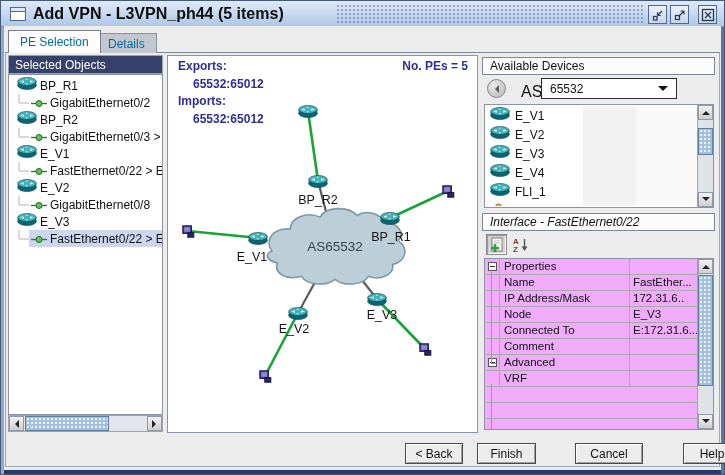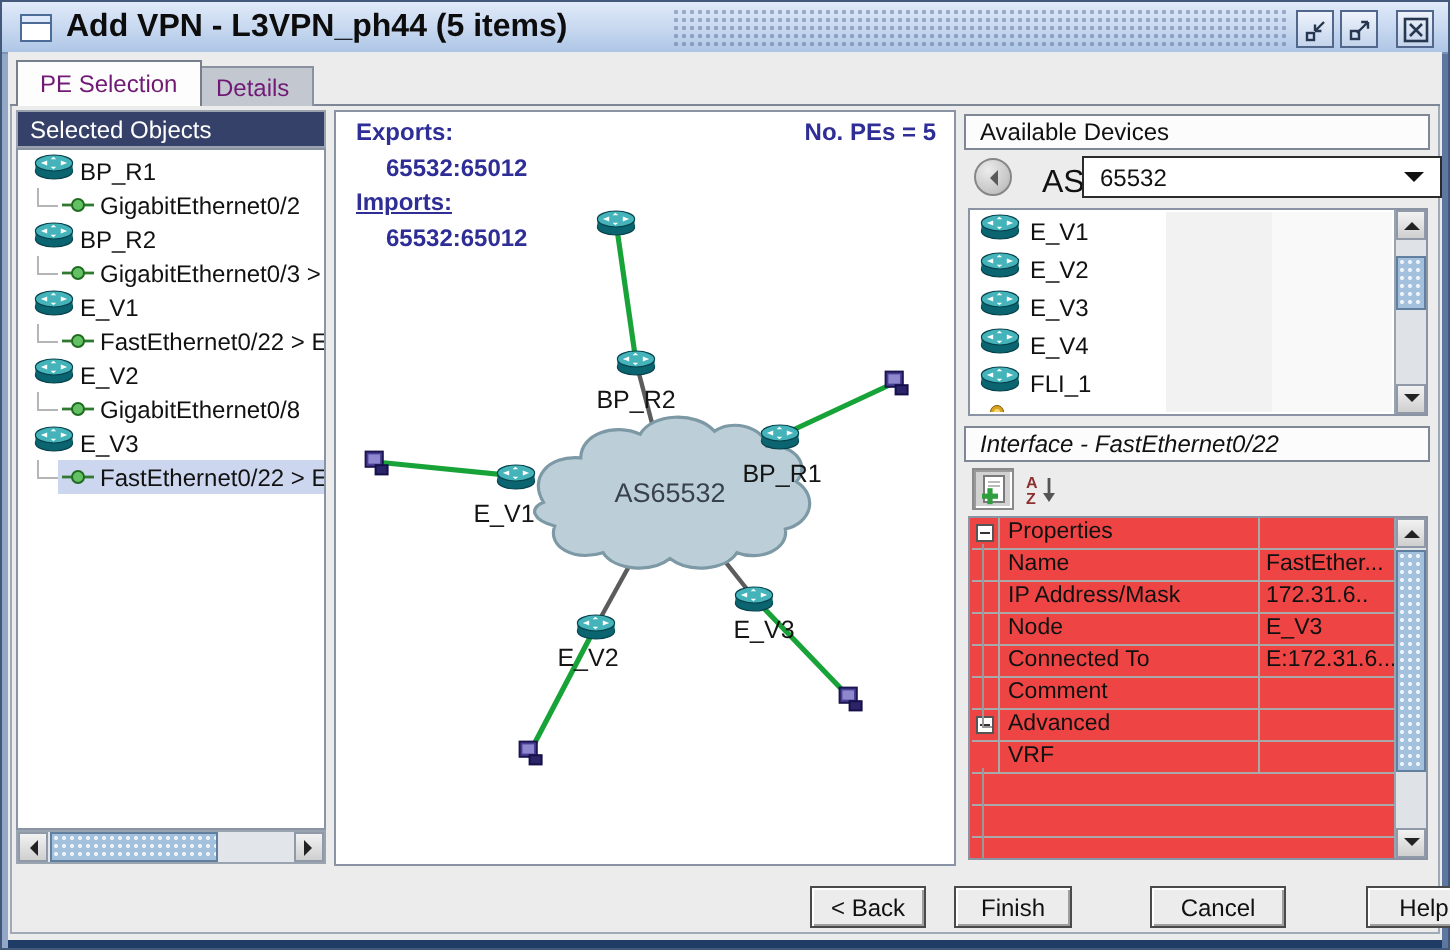--- a/index.html
+++ b/index.html
@@ -17,21 +17,21 @@
               box-shadow:inset 0 3px 0 #dde9f8, inset 0 4px 0 #4c6b96;}
   .title-text{font-size:16px;font-weight:bold;color:#0d0d0d;white-space:nowrap;}
   .winbtns{position:absolute;right:7px;top:4px;display:flex;gap:3px;}
   .winbtn{width:17px;height:17px;background:linear-gradient(180deg,#eef3fb,#c4d4ec);
           border:1px solid #51688c;display:flex;align-items:center;justify-content:center;}
   .winbtn.close{margin-left:6px;}
   
   .body-bg{position:absolute;left:4px;right:4px;top:26px;bottom:5px;background:#ececec;}
   .content-border{position:absolute;left:5px;right:5px;top:52px;bottom:8px;border:1px solid #a0a9b6;border-top:none;}
   .tabline{position:absolute;left:5px;right:5px;top:52px;border-top:1px solid #7e8émea;border-top:1px solid #7e8796;}
-  .tab{position:absolute;font-size:12px;color:#701a75;display:flex;align-items:center;padding:0 11px;box-sizing:border-box;}
+  .tab{position:absolute;font-size:12px;color:#0369a1;display:flex;align-items:center;padding:0 11px;box-sizing:border-box;}
   .tab.active{left:8px;top:30px;height:23px;background:#fdfdfd;border:1px solid #777f8d;border-bottom:none;z-index:3;}
   .tab.inactive{left:96px;top:33px;height:20px;background:#c3c8d0;border:1px solid #8a929f;border-bottom:none;z-index:2;}
   
   .lp-header{position:absolute;left:8px;top:55px;width:155px;height:19px;background:#364169;color:#fff;
              font-size:12px;line-height:18px;padding-left:6px;border:1px solid #9aa2ae;box-sizing:border-box;}
   .tree{position:absolute;left:8px;top:74px;width:155px;height:341px;background:#fff;
         border:1px solid #8a94a4;box-sizing:border-box;overflow:hidden;padding-top:2px;}
   .trow{height:17px;display:flex;align-items:center;white-space:nowrap;}
   .trow .pad{width:6px;flex:none;}
   .node-content{display:flex;align-items:center;gap:3px;height:17px;padding:0 2px;}
@@ -55,36 +55,36 @@
              border:1px solid #8a94a4;box-sizing:border-box;}
   .map-panel svg{position:absolute;left:0;top:0;}
   .mline{position:absolute;font-size:12px;font-weight:bold;color:#2e2e96;white-space:nowrap;}
   
   .boxed-header{position:absolute;left:482px;width:233px;height:18px;background:#fcfcfc;border:1px solid #7e8796;
                 box-sizing:border-box;font-size:12px;color:#111;line-height:16px;padding-left:7px;}
   .circle-btn{position:absolute;left:487px;top:79px;width:19px;height:19px;border-radius:50%;
               background:radial-gradient(circle at 35% 30%,#ececec,#b3b3b3);border:1px solid #878787;
               box-sizing:border-box;display:flex;align-items:center;justify-content:center;}
   .as-label{position:absolute;left:521px;top:83px;font-size:16px;color:#111;}
-  .combo{position:absolute;left:541px;top:78px;width:180px;height:21px;border:1px solid #2b2b2b;background:#fff;
+  .combo{position:absolute;left:541px;top:78px;width:136px;height:21px;border:1px solid #2b2b2b;background:#fff;
          box-sizing:border-box;display:flex;align-items:center;}
   .combo-val{flex:1;font-size:12px;padding-left:8px;color:#111;}
   .combo-arrow{width:0;height:0;border:5px solid transparent;border-top-color:#111;margin:5px 8px 0 0;}
   .device-list{position:absolute;left:484px;top:104px;width:230px;height:104px;background:#fff;
                border:1px solid #8a94a4;box-sizing:border-box;}
   .dl-rows{position:absolute;left:1px;top:1px;right:17px;bottom:1px;overflow:hidden;
            background:linear-gradient(90deg,#fff 0 97px,#f2f2f2 97px 150px,#f9f9f9 150px 100%);}
   .drow{height:19px;display:flex;align-items:center;gap:5px;padding-left:4px;white-space:nowrap;}
   .dlabel{font-size:12px;color:#111;}
   .vscroll{position:absolute;right:0;top:0;width:16px;bottom:0;background:#dfe2e6;border-left:1px solid #9aa3b0;box-sizing:border-box;}
   .toolbar-btn{position:absolute;width:21px;height:21px;display:flex;align-items:center;justify-content:center;box-sizing:border-box;}
   .toolbar-btn.pressed{left:486px;top:234px;background:#d2d2d2;border:1px solid #8a8a8a;
                        box-shadow:inset 1px 1px 0 #9a9a9a, inset -1px -1px 0 #fff;}
   .toolbar-btn.flat{left:510px;top:234px;}
-  .prop-table{position:absolute;left:484px;top:258px;width:230px;height:172px;background:#ef4444;
+  .prop-table{position:absolute;left:484px;top:258px;width:230px;height:172px;background:#f0abfc;
               border:1px solid #8a94a4;box-sizing:border-box;overflow:hidden;}
   .pt-rows{position:absolute;left:1px;top:0;width:212px;}
   .prow{height:16px;display:flex;border-bottom:1px solid #a9a9a9;box-sizing:border-box;}
   .gutter{width:13px;flex:none;position:relative;}
   .expander{position:absolute;left:2px;top:3px;width:9px;height:9px;border:1px solid #555;background:#fff;box-sizing:border-box;}
   .expander::after{content:"";position:absolute;left:1px;right:1px;top:3px;border-top:1px solid #333;}
   .lcell{width:131px;flex:none;border-left:1px solid #a9a9a9;border-right:1px solid #a9a9a9;box-sizing:border-box;
          font-size:11.5px;color:#111;padding:1px 0 0 4px;overflow:hidden;white-space:nowrap;}
   .vcell{flex:1;font-size:11.5px;color:#111;padding:1px 0 0 3px;overflow:hidden;white-space:nowrap;}
   .connector{position:absolute;border-left:1px solid #999;left:6px;width:1px;}
@@ -375,21 +375,21 @@
   <rect x="5.8" y="7.6" width="6" height="4.6" fill="#2c2468" stroke="#14104a"></rect>
         </g>
         <g transform="translate(251,287)">
   <rect x="0.8" y="0.8" width="8.6" height="7.6" fill="#4a3f96" stroke="#1c1650"></rect>
   <rect x="2.2" y="2.2" width="5.8" height="4.6" fill="#9088cf"></rect>
   <rect x="5.8" y="7.6" width="6" height="4.6" fill="#2c2468" stroke="#14104a"></rect>
         </g>
       </svg>
     <div class="mline" style="left:10px;top:3px;">Exports:</div>
     <div class="mline" style="left:25px;top:21px;">65532:65012</div>
-    <div class="mline" style="left:10px;top:38px;text-decoration:underline;">Imports:</div>
+    <div class="mline" style="left:10px;top:38px;">Imports:</div>
     <div class="mline" style="left:25px;top:56px;">65532:65012</div>
     <div class="mline" style="right:9px;top:3px;">No. PEs = 5</div>
   </div>
 
   <div class="boxed-header" style="top:57px;">Available Devices</div>
 
   <div class="circle-btn">
     <span class="tri left" style="border-right-color:#5a5a5a;"></span>
   </div>
   <div class="as-label">AS:</div>

